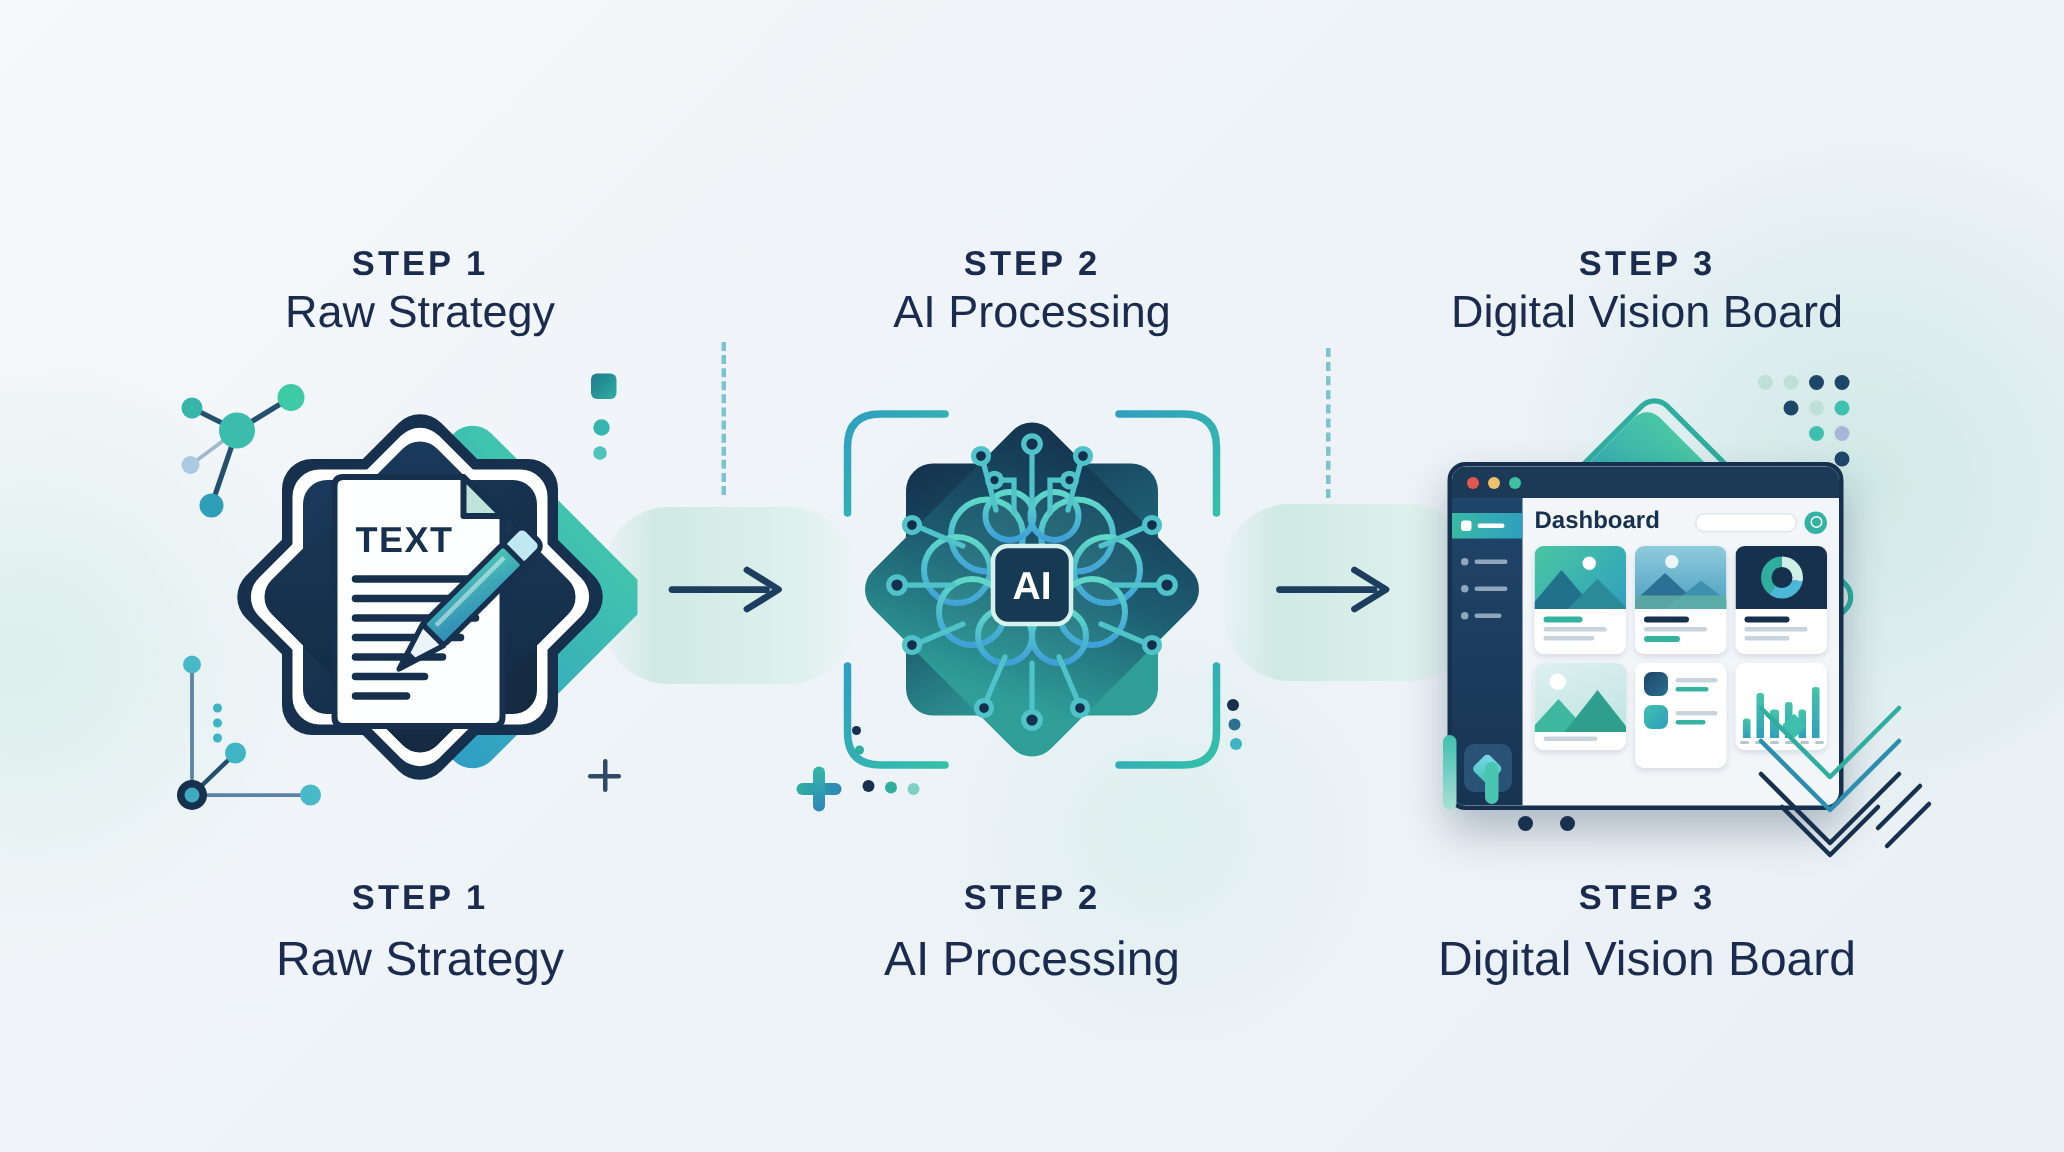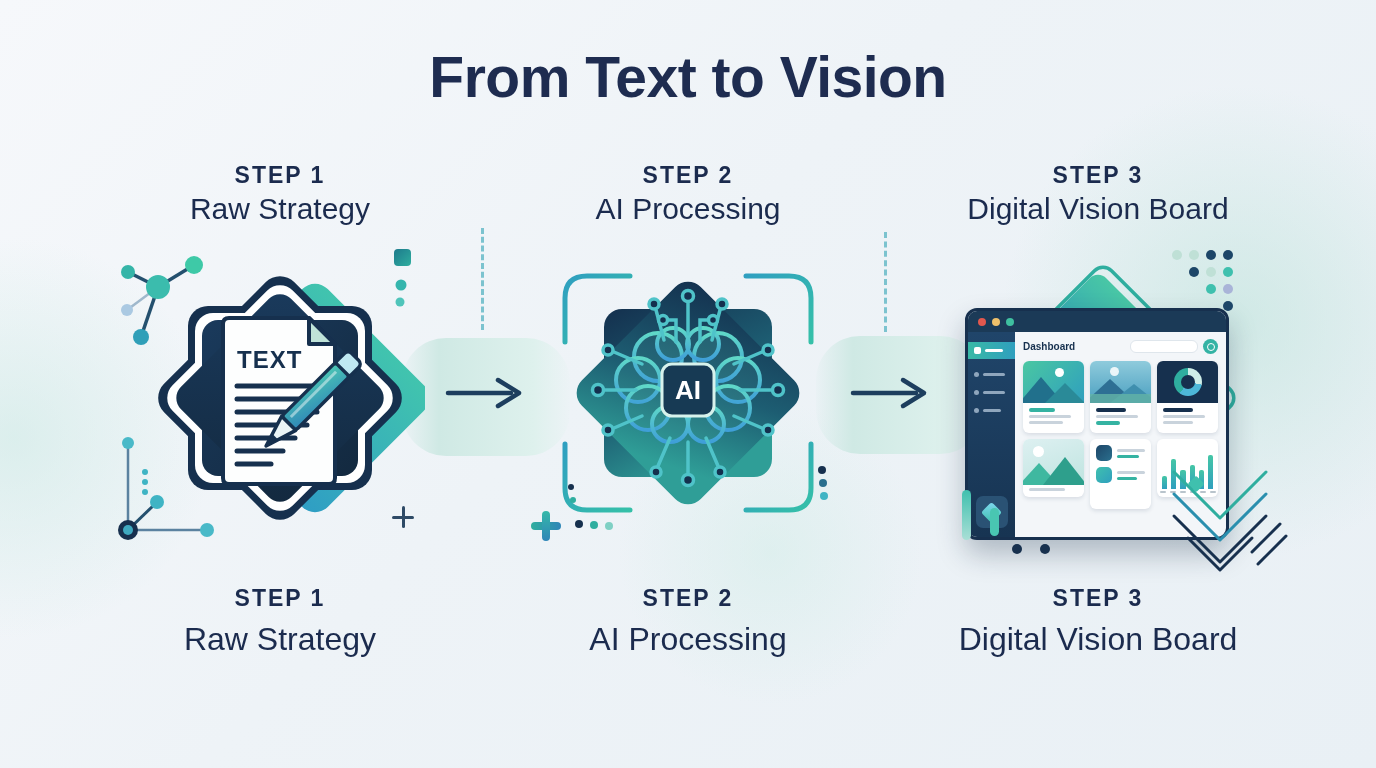--- a/index.html
+++ b/index.html
@@ -54,21 +54,21 @@
   .side-active{margin-top:10px;height:17px;background:linear-gradient(90deg,#39b9a6,#2f9fbe);display:flex;align-items:center;gap:4px;padding-left:6px;}
   .side-active .sq{width:7px;height:7px;background:#fff;border-radius:2px;}
   .side-active .ln{width:18px;height:3px;background:#fff;border-radius:2px;}
   .side-item{display:flex;align-items:center;gap:4px;padding-left:6px;margin-top:13px;}
   .side-item .pt{width:5px;height:5px;border-radius:50%;background:#8fa6bd;}
   .side-item .ln{width:22px;height:3px;background:#8fa6bd;border-radius:2px;}
   .gem-card{margin:auto auto 9px auto;width:32px;height:32px;border-radius:7px;background:#2a5274;display:flex;align-items:center;justify-content:center;}
   .gem{width:15px;height:15px;transform:rotate(45deg);border-radius:3px;background:linear-gradient(135deg,#7fd8f0,#3fc0ae);}
   .main{flex:1;padding:7px 8px;display:flex;flex-direction:column;min-width:0;}
   .main-head{display:flex;align-items:center;justify-content:space-between;}
-  .dash-title{font-size:10px;font-weight:800;color:#16304e;}
+  .dash-title{font-size:16px;font-weight:800;color:#16304e;}
   .head-right{display:flex;align-items:center;gap:5px;}
   .search-pill{width:66px;height:11px;background:#fff;border:1px solid #dfe6ec;border-radius:6px;}
   .search-btn{width:15px;height:15px;border-radius:50%;background:#34b3a4;display:flex;align-items:center;justify-content:center;}
   .search-btn i{width:6px;height:6px;border:1.6px solid #fff;border-radius:50%;display:block;}
   .cards{display:grid;grid-template-columns:repeat(3,1fr);gap:6px;margin-top:7px;}
   .card{background:#fff;border-radius:6px;box-shadow:0 2px 4px rgba(20,40,70,.12);overflow:hidden;position:relative;}
   .card .img{position:relative;height:42px;overflow:hidden;}
   .sun{position:absolute;width:9px;height:9px;border-radius:50%;background:#fff;}
   .mtn{position:absolute;bottom:0;}
   .pad{padding:5px 6px;display:flex;flex-direction:column;gap:3px;}
@@ -85,21 +85,20 @@
   .barchart{height:44px;margin:6px 5px 2px 5px;display:flex;align-items:flex-end;gap:4px;justify-content:center;}
   .barchart .bar{width:6px;border-radius:2px 2px 0 0;background:linear-gradient(180deg,#45c6a6,#2f9fbe);}
   .bc-base{display:flex;gap:4px;justify-content:center;margin-bottom:4px;}
   .bc-base span{width:6px;height:2px;background:#b9c4cc;border-radius:1px;}
 </style>
 </head>
 <body>
 
 <div id="canvas">
 
-  <div class="title">From Text to Vision</div>
 
   <div class="step-label" style="left:70px;top:162px;">
     <div class="step-eyebrow">STEP 1</div>
     <div class="step-name">Raw Strategy</div>
   </div>
   <div class="step-label" style="left:478px;top:162px;">
     <div class="step-eyebrow">STEP 2</div>
     <div class="step-name">AI Processing</div>
   </div>
   <div class="step-label" style="left:888px;top:162px;">

